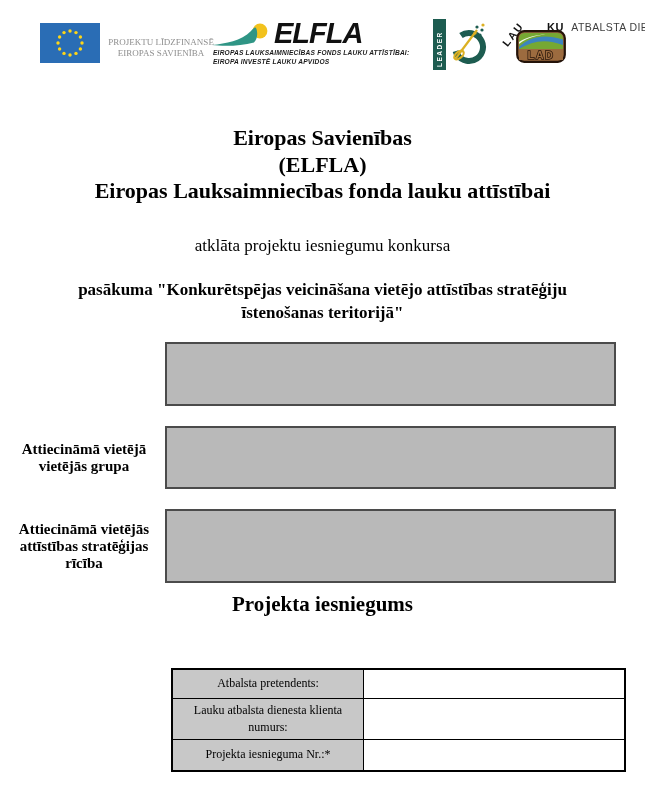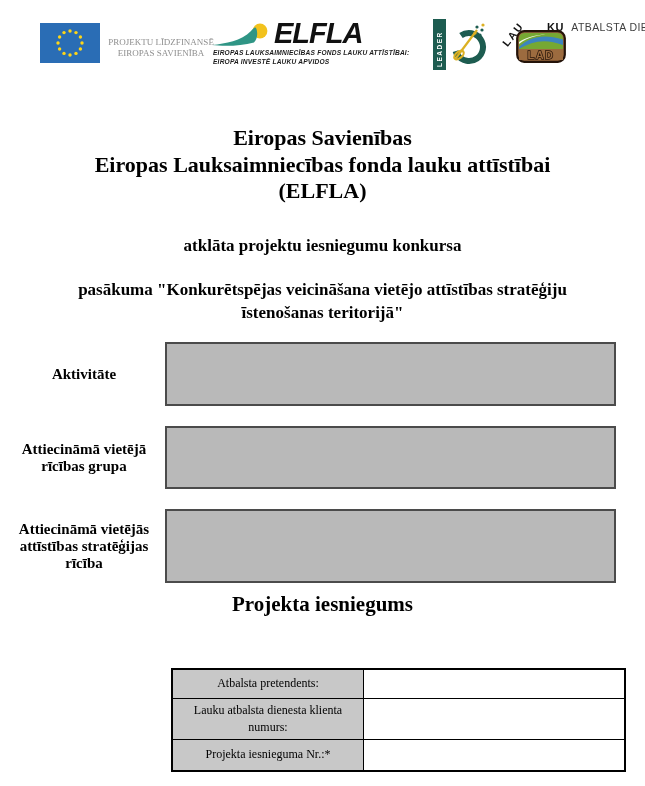--- a/index.html
+++ b/index.html
@@ -35,21 +35,21 @@
       letter-spacing:2px;color:#111;white-space:nowrap;}
   .lad-line{position:absolute;left:25px;top:3px;white-space:nowrap;
       font-family:"Liberation Sans",sans-serif;}
   .lad-ku{font-weight:bold;font-size:11px;color:#111;letter-spacing:0.5px;margin-left:24px;}
   .lad-rest{font-size:10.5px;color:#3f3f3f;letter-spacing:0.4px;margin-left:3px;}
   .lad-badge{position:absolute;left:18px;top:16px;}
 
   
   .h1{left:0;top:125px;width:645px;text-align:center;
       font-weight:bold;font-size:22px;line-height:26.5px;}
-  .h2{left:0;top:236px;width:645px;text-align:center;font-weight:bold;font-size:17px;}
+  .h2{left:0;top:236px;width:645px;text-align:center;font-weight:normal;font-size:17px;}
   .h3{left:0;top:279px;width:645px;text-align:center;font-weight:bold;font-size:17px;line-height:22.5px;}
 
   
   .field-label{left:8px;width:152px;display:flex;align-items:center;justify-content:center;
       text-align:center;font-weight:bold;font-size:15px;line-height:17px;}
   .fl-1{top:342px;height:64px;}
   .fl-2{top:426px;height:63px;}
   .fl-3{top:509px;height:74px;}
   .field-box{left:165px;width:451px;background:#b9b9b9;border:2px solid #4b4b4b;box-sizing:border-box;}
   .fb-1{top:342px;height:64px;}
@@ -134,33 +134,32 @@
       <path d="M3,19 L3,9 Q3,3 9,3 L41,3 Q47,3 47,9 L47,19 Z" fill="#76a833"></path>
       <path d="M3,17 C15,6 28,4 47,9.5 L47,15 C30,8.5 17,10.5 3,19 Z" fill="#3c84bf"></path>
       <path d="M3,12 C13,5.5 24,4 34,4.5 C22,4.5 12,7 3,14 Z" fill="#ffffff" opacity="0.9"></path>
       <rect x="3" y="19" width="44" height="11" fill="#9c6b3f"></rect>
       <text x="25" y="28.5" text-anchor="middle" font-family="Liberation Sans, sans-serif" font-size="11" font-weight="bold" letter-spacing="1.5" fill="#9c6b3f" stroke="#241309" stroke-width="1.4" paint-order="stroke">LAD</text>
     </svg>
   </div>
 
   <div class="abs h1">
     <div>Eiropas Savienības</div>
+    <div>(ELFLA)</div>
     <div>Eiropas Lauksaimniecības fonda lauku attīstībai</div>
-    <div>(ELFLA)</div>
   </div>
   <div class="abs h2">atklāta projektu iesniegumu konkursa</div>
   <div class="abs h3">
     <div>pasākuma "Konkurētspējas veicināšana vietējo attīstības stratēģiju</div>
     <div>īstenošanas teritorijā"</div>
   </div>
 
-  <div class="abs field-label fl-1">Aktivitāte</div>
   <div class="abs field-box fb-1"></div>
 
-  <div class="abs field-label fl-2">Attiecināmā vietējā rīcības grupa</div>
+  <div class="abs field-label fl-2">Attiecināmā vietējā vietējās grupa</div>
   <div class="abs field-box fb-2"></div>
 
   <div class="abs field-label fl-3">Attiecināmā vietējās attīstības stratēģijas rīcība</div>
   <div class="abs field-box fb-3"></div>
 
   <div class="abs section-title">Projekta iesniegums</div>
 
   <table class="app-table">
     <tbody>
         <tr class="tr-1">

